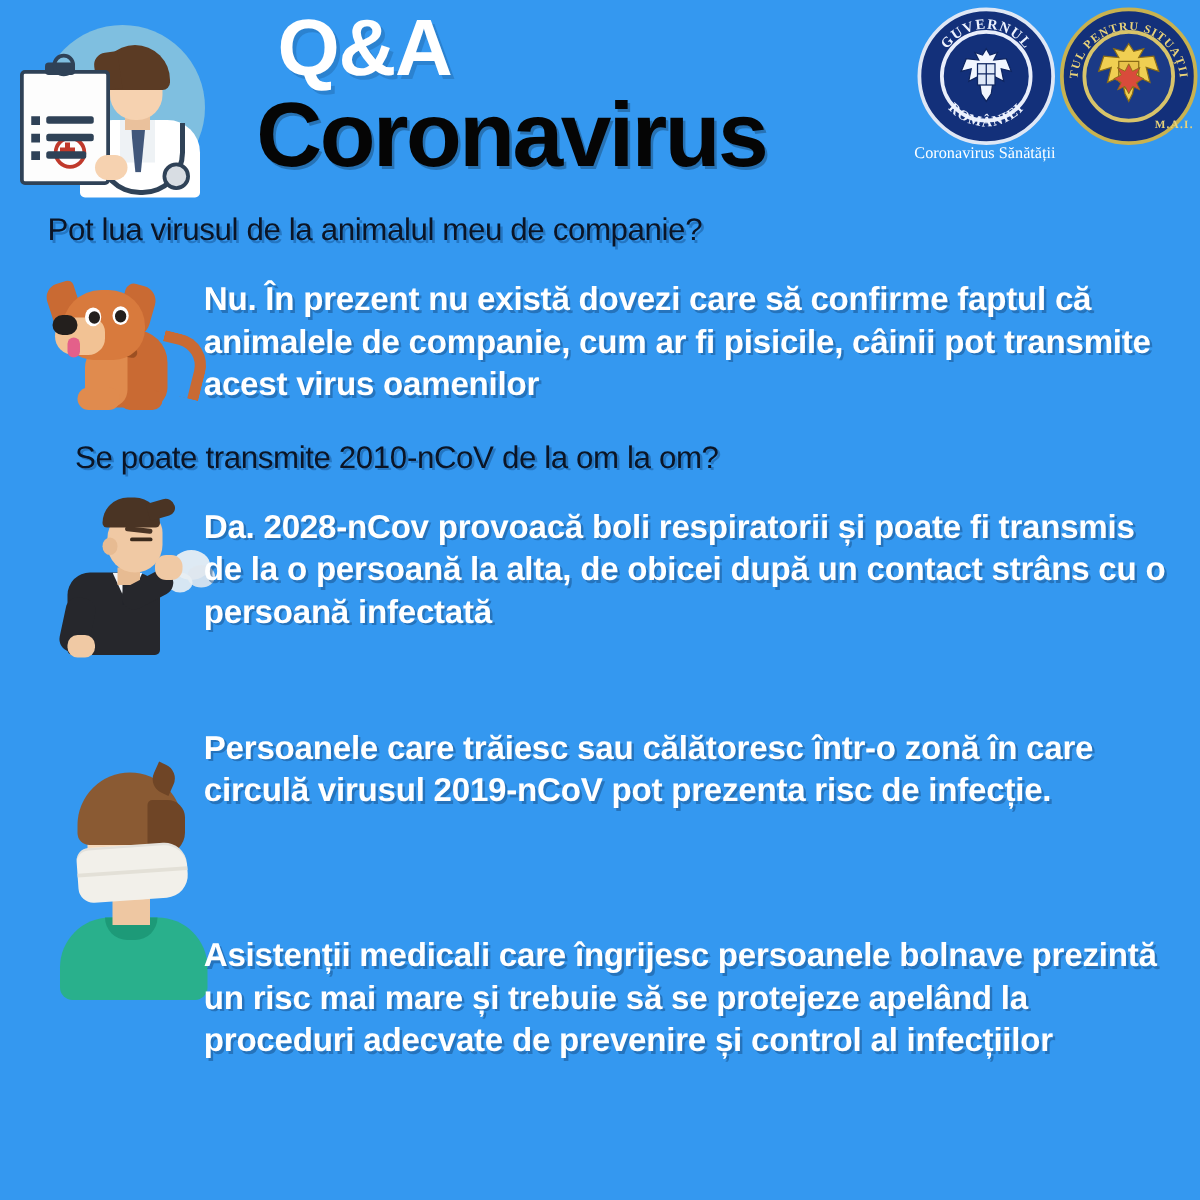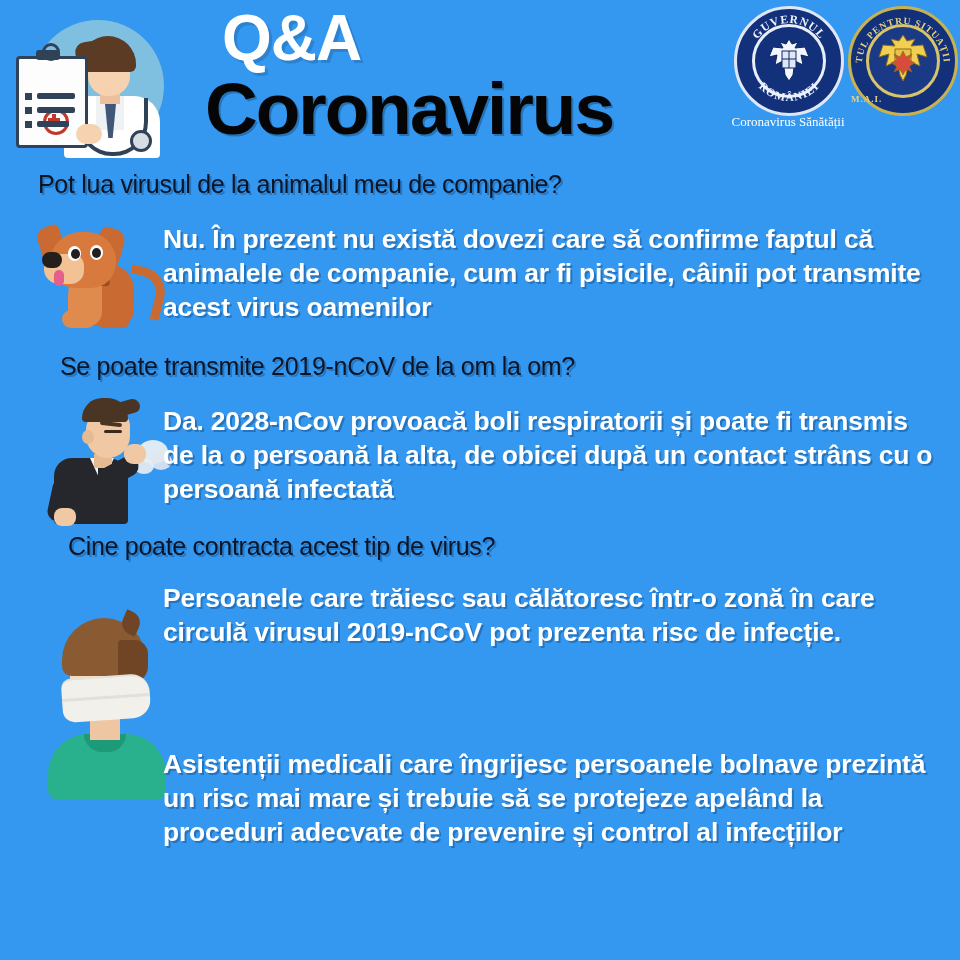--- a/index.html
+++ b/index.html
@@ -49,21 +49,21 @@
   .seal-b{background:#13307a;border:3px solid #c8b250;}
   .seal-inner{position:absolute;left:15px;top:15px;right:15px;bottom:15px;border-radius:50%;}
   .seal-a .seal-inner{border:3px solid #e9eefb;background:#13307a;}
   .seal-b .seal-inner{border:3px solid #d8c46a;background:#1b3a86;}
   .seal-ring-text{position:absolute;left:0;top:0;width:104px;height:104px;}
   .seal-ring-text text{font-size:11.5px;font-weight:bold;letter-spacing:1px;font-family:"Liberation Serif",serif;}
   .seal-a .seal-ring-text text{fill:#eef3ff;}
   .seal-b .seal-ring-text text{fill:#e8d27a;font-size:9.5px;}
   .eagle-a{position:absolute;left:28px;top:26px;width:48px;height:52px;}
   .eagle-b{position:absolute;left:24px;top:22px;width:56px;height:56px;}
-  .seal-mai{position:absolute;left:0;bottom:9px;width:104px;text-align:left;font-size:9px;
+  .seal-mai{position:absolute;left:0;bottom:9px;width:104px;text-align:right;font-size:9px;
     font-weight:bold;color:#e8d27a;font-family:"Liberation Serif",serif;letter-spacing:1px;}
   .seal-caption{position:absolute;left:714px;top:114px;width:148px;text-align:center;font-size:13px;
     color:#ffffff;font-family:"Liberation Serif",serif;}
 
   
   .question{position:absolute;font-size:25px;font-weight:normal;color:#0b1526;letter-spacing:-.3px;
     text-shadow:2px 2px 0 rgba(0,40,90,.30);white-space:nowrap;}
   .answer{position:absolute;font-size:26.5px;font-weight:bold;color:#ffffff;line-height:1.28;
     letter-spacing:-.2px;text-shadow:2px 2px 0 rgba(20,70,125,.45);}
 
@@ -220,21 +220,21 @@
     <div class="dog-ear-r"></div>
     <div class="dog-head"></div>
     <div class="dog-muzzle"></div>
     <div class="dog-tongue"></div>
     <div class="dog-nose"></div>
     <div class="dog-eye1"></div>
     <div class="dog-eye2"></div>
   </div>
   <div class="answer" id="a1">Nu. În prezent nu există dovezi care să confirme faptul că animalele de companie, cum ar fi pisicile, câinii pot transmite acest virus oamenilor</div>
 
-  <div class="question" id="q2">Se poate transmite 2019-nCoV de la om la om?</div>
+  <div class="question" id="q2">Se poate transmite 2010-nCoV de la om la om?</div>
   <div class="cough">
     <div class="cm-cloud1"></div>
     <div class="cm-cloud2"></div>
     <div class="cm-cloud3"></div>
     <div class="cm-suit"></div>
     <div class="cm-armlow"></div>
     <div class="cm-hand2"></div>
     <div class="cm-collar"></div>
     <div class="cm-tie"></div>
     <div class="cm-neck"></div>
@@ -242,21 +242,20 @@
     <div class="cm-ear"></div>
     <div class="cm-eyebrow"></div>
     <div class="cm-eye"></div>
     <div class="cm-hair"></div>
     <div class="cm-hair2"></div>
     <div class="cm-arm"></div>
     <div class="cm-hand"></div>
   </div>
   <div class="answer" id="a2">Da. 2028-nCov provoacă boli respiratorii și poate fi transmis de la o persoană la alta, de obicei după un contact strâns cu o persoană infectată</div>
 
-  <div class="question" id="q3">Cine poate contracta acest tip de virus?</div>
   <div class="masked">
     <div class="mk-body"></div>
     <div class="mk-collar"></div>
     <div class="mk-neck"></div>
     <div class="mk-face"></div>
     <div class="mk-hair"></div>
     <div class="mk-hair-side"></div>
     <div class="mk-hair-tuft"></div>
     <div class="mk-mask"></div>
     <div class="mk-mask-fold"></div>

